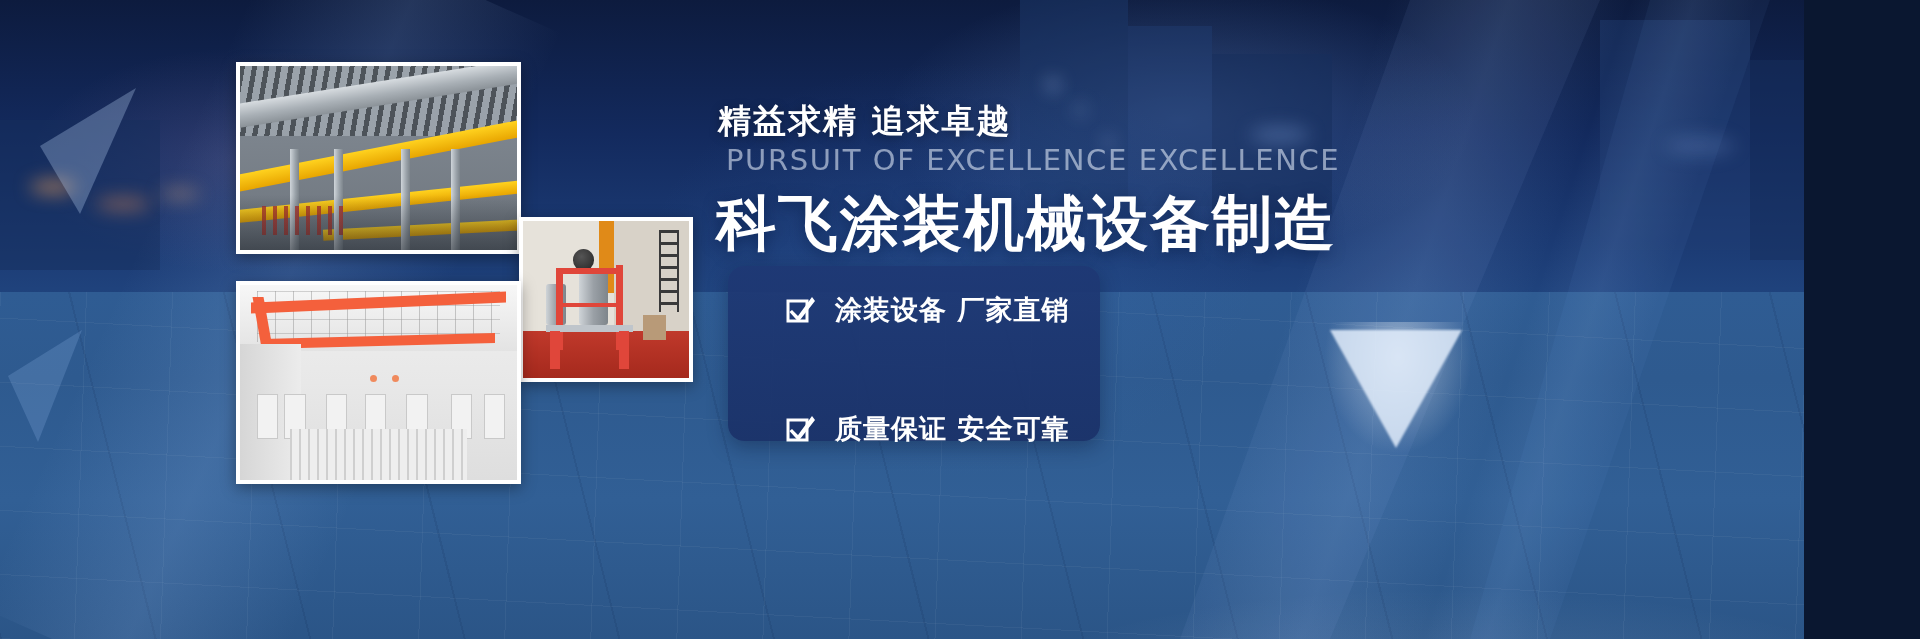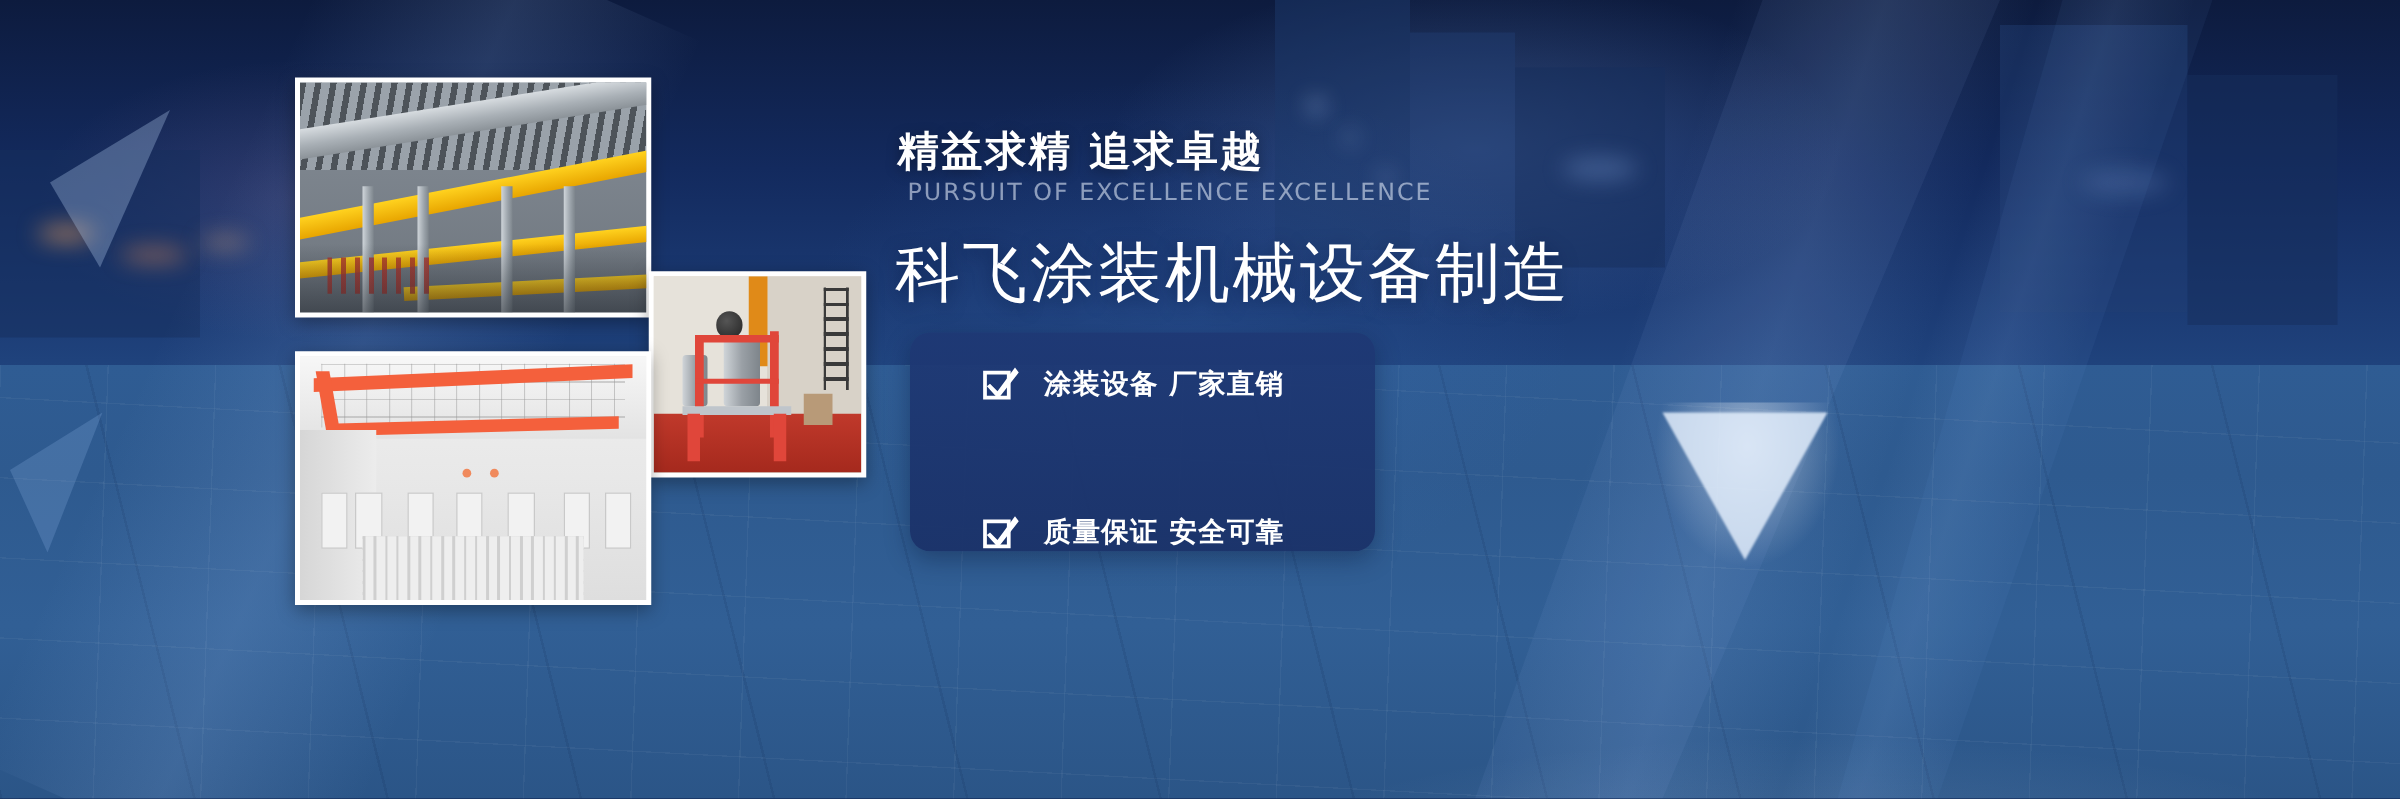--- a/index.html
+++ b/index.html
@@ -1,22 +1,23 @@
 <!DOCTYPE html>
 <html><head>
 <meta charset="utf-8">
 <style>
   html,body{margin:0;padding:0;background:#0a1730;}
   body{font-family:"DejaVu Sans","Liberation Sans",sans-serif;}
 
   .banner{
     position:relative;
-    width:1920px;height:639px;
+    width:1784px;height:639px;
     overflow:hidden;
     background:#14306b;
+    padding-left:20px;
   }
 
   
   .bg-sky{
     position:absolute;left:0;top:0;width:1920px;height:300px;
     background:
       radial-gradient(ellipse 420px 200px at 1180px 120px, rgba(120,160,220,.30) 0%, rgba(120,160,220,0) 70%),
       radial-gradient(ellipse 300px 160px at 240px 160px, rgba(150,120,160,.22) 0%, rgba(150,120,160,0) 70%),
       linear-gradient(180deg,#0d1b3e 0%,#132a5e 45%,#1b3a73 80%,#20447e 100%);
   }
@@ -141,48 +142,48 @@
   
   .tagline{
     position:absolute;left:718px;top:99px;
     font-size:33px;font-weight:700;color:#ffffff;
     letter-spacing:2px;
     text-shadow:0 2px 10px rgba(0,0,0,.35);
     white-space:nowrap;
   }
   .subtitle{
     position:absolute;left:726px;top:143px;
-    font-size:19px;font-weight:400;color:rgba(214,224,240,.62);
+    font-size:29px;font-weight:400;color:rgba(214,224,240,.62);
     letter-spacing:1.6px;
     white-space:nowrap;
   }
   .headline{
     position:absolute;left:716px;top:184px;
-    font-size:52px;font-weight:400;color:#ffffff;
+    font-size:60px;font-weight:700;color:#ffffff;
     letter-spacing:2px;
     text-shadow:0 3px 14px rgba(0,20,60,.5);
     white-space:nowrap;
   }
 
   
   .featurebox{
     position:absolute;left:728px;top:266px;width:372px;height:175px;
     background:linear-gradient(180deg,rgba(30,56,116,.93) 0%, rgba(26,49,104,.93) 100%);
     border-radius:16px;
     box-shadow:0 6px 20px rgba(5,18,46,.35);
   }
   .frow{
     position:absolute;left:58px;display:flex;align-items:center;gap:19px;
     white-space:nowrap;
   }
   .frow.r1{top:26px;}
   .frow.r2{top:72px;}
   .frow.r3{top:118px;margin-top:27px;}
   .frow .ftext{
-    font-size:22px;font-weight:700;color:#ffffff;letter-spacing:1px;
+    font-size:27px;font-weight:700;color:#ffffff;letter-spacing:1px;
   }
   .chk{position:relative;width:30px;height:30px;flex:0 0 30px;}
   .chk svg{display:block;}
 
   
   .textglow{
     position:absolute;left:640px;top:60px;width:620px;height:420px;
     background:radial-gradient(ellipse at 50% 50%, rgba(60,110,190,.22) 0%, rgba(60,110,190,0) 70%);
   }
 </style>

